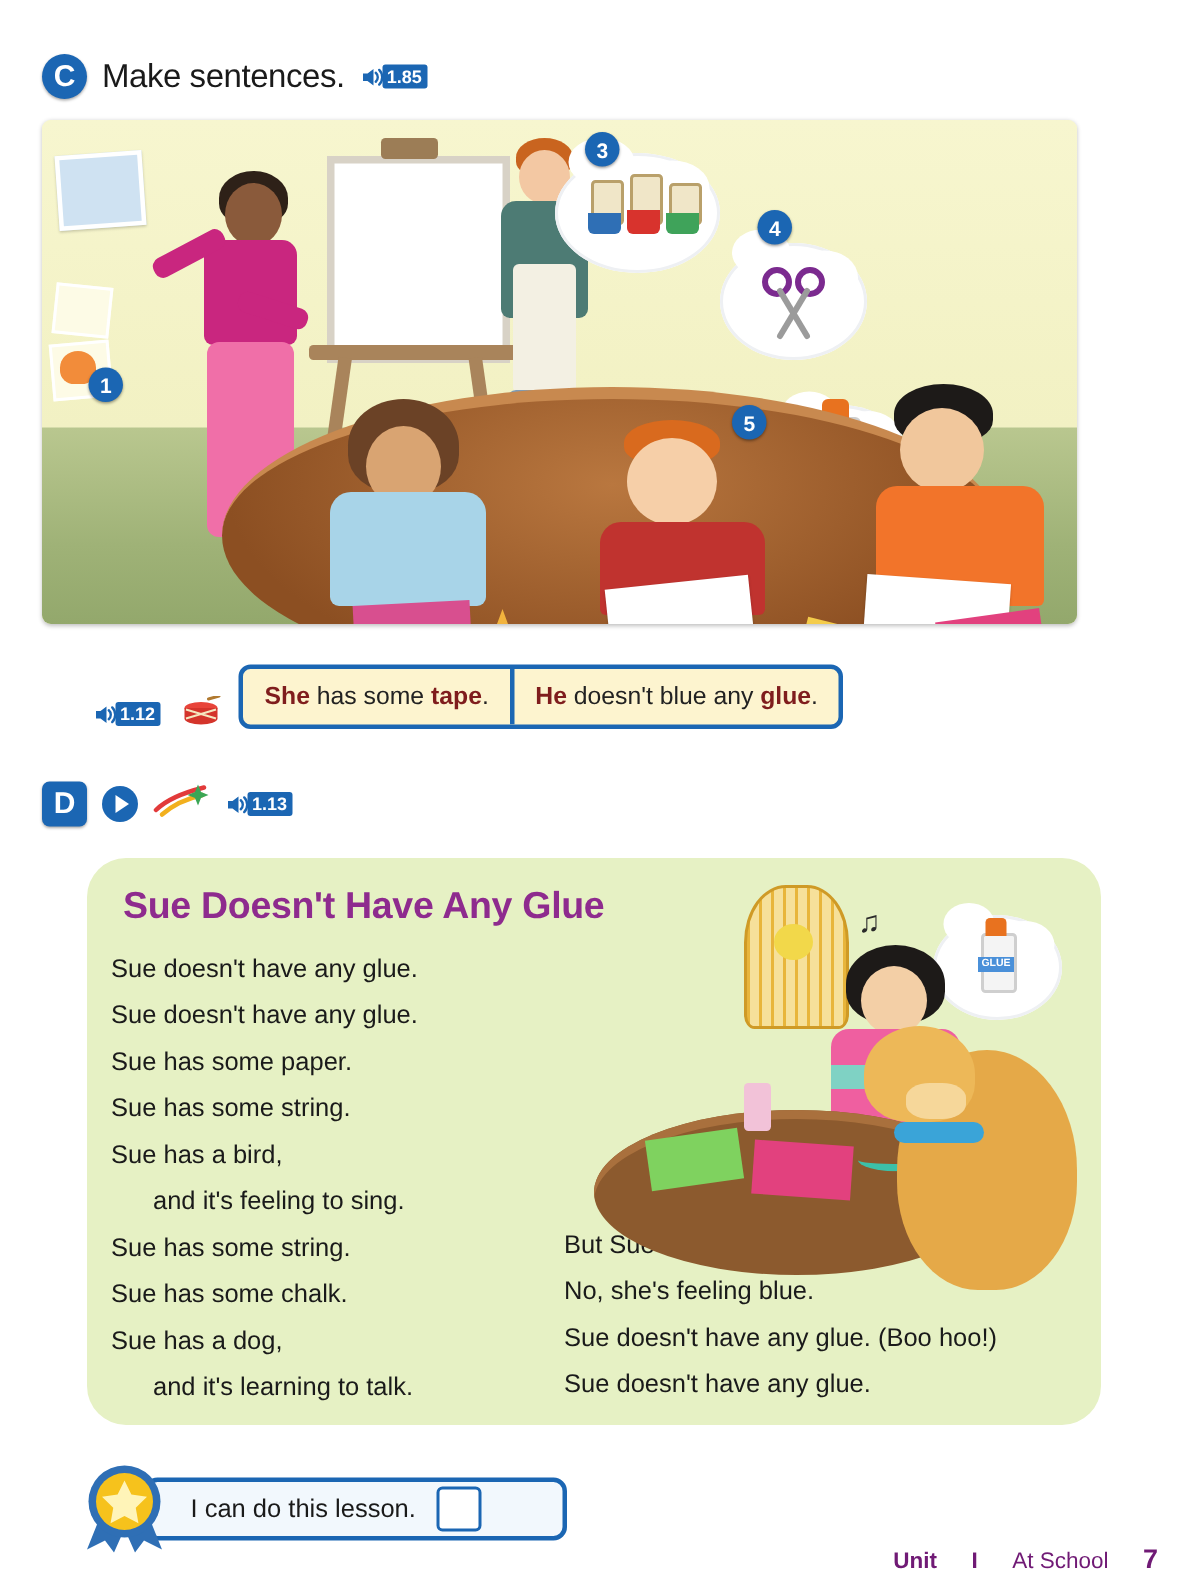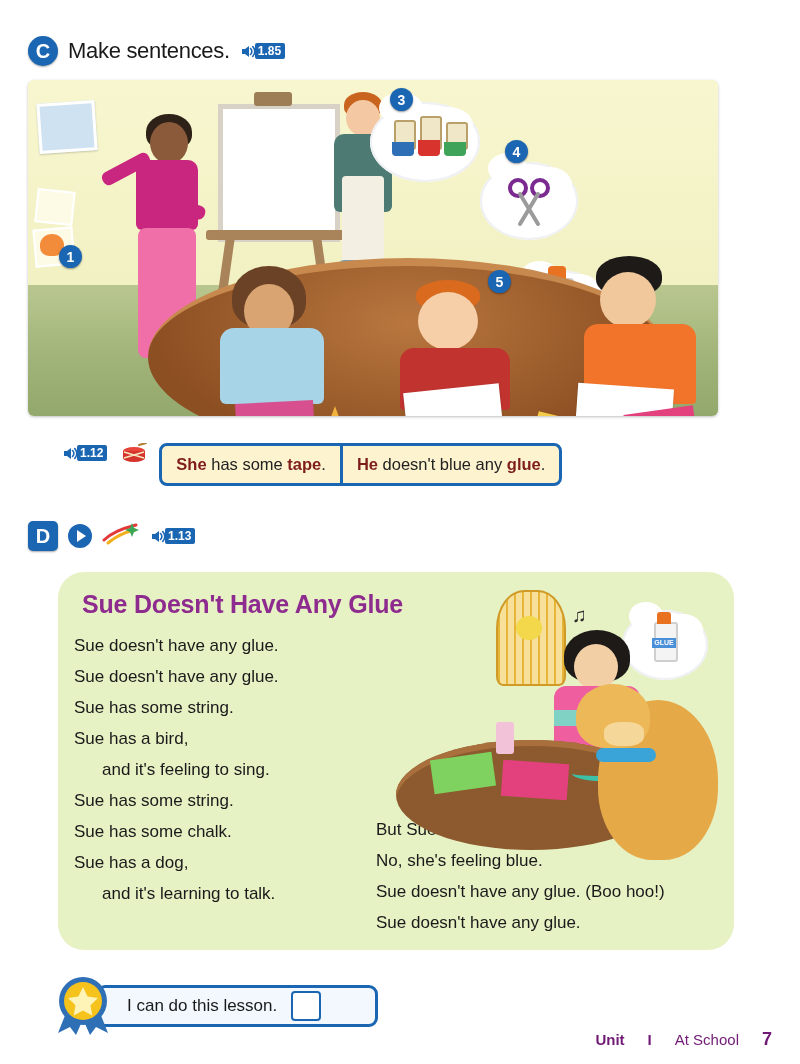--- a/index.html
+++ b/index.html
@@ -160,21 +160,21 @@
     box-shadow: 0 1px 2px rgba(0,0,0,0.4);
     z-index: 9;
   }
 
   
   #strip-row {
     position: absolute;
     left: 62px;
     top: 443px;
     display: flex;
-    align-items: flex-start;
+    align-items: flex-end;
     gap: 12px;
   }
   .strip-box {
     border: 3px solid #1b66b3;
     border-radius: 8px;
     background: #fdf4cf;
     display: flex;
     overflow: hidden;
   }
   .strip-cell {
@@ -480,20 +480,21 @@
       <span class="track-no">1.13</span>
     </span>
   </div>
 
   <div id="song-panel">
     <div id="song-title">Sue Doesn't Have Any Glue</div>
 
     <div class="lyrics" id="lyrics-col1">
       <div>Sue doesn't have any glue.</div>
       <div>Sue doesn't have any glue.</div>
+      <div>Sue has some paper.</div>
       <div>Sue has some string.</div>
       <div>Sue has a bird,</div>
       <div class="indent">and it's feeling to sing.</div>
       <div>Sue has some string.</div>
       <div>Sue has some chalk.</div>
       <div>Sue has a dog,</div>
       <div class="indent">and it's learning to talk.</div>
     </div>
 
     <div class="lyrics" id="lyrics-col2">

